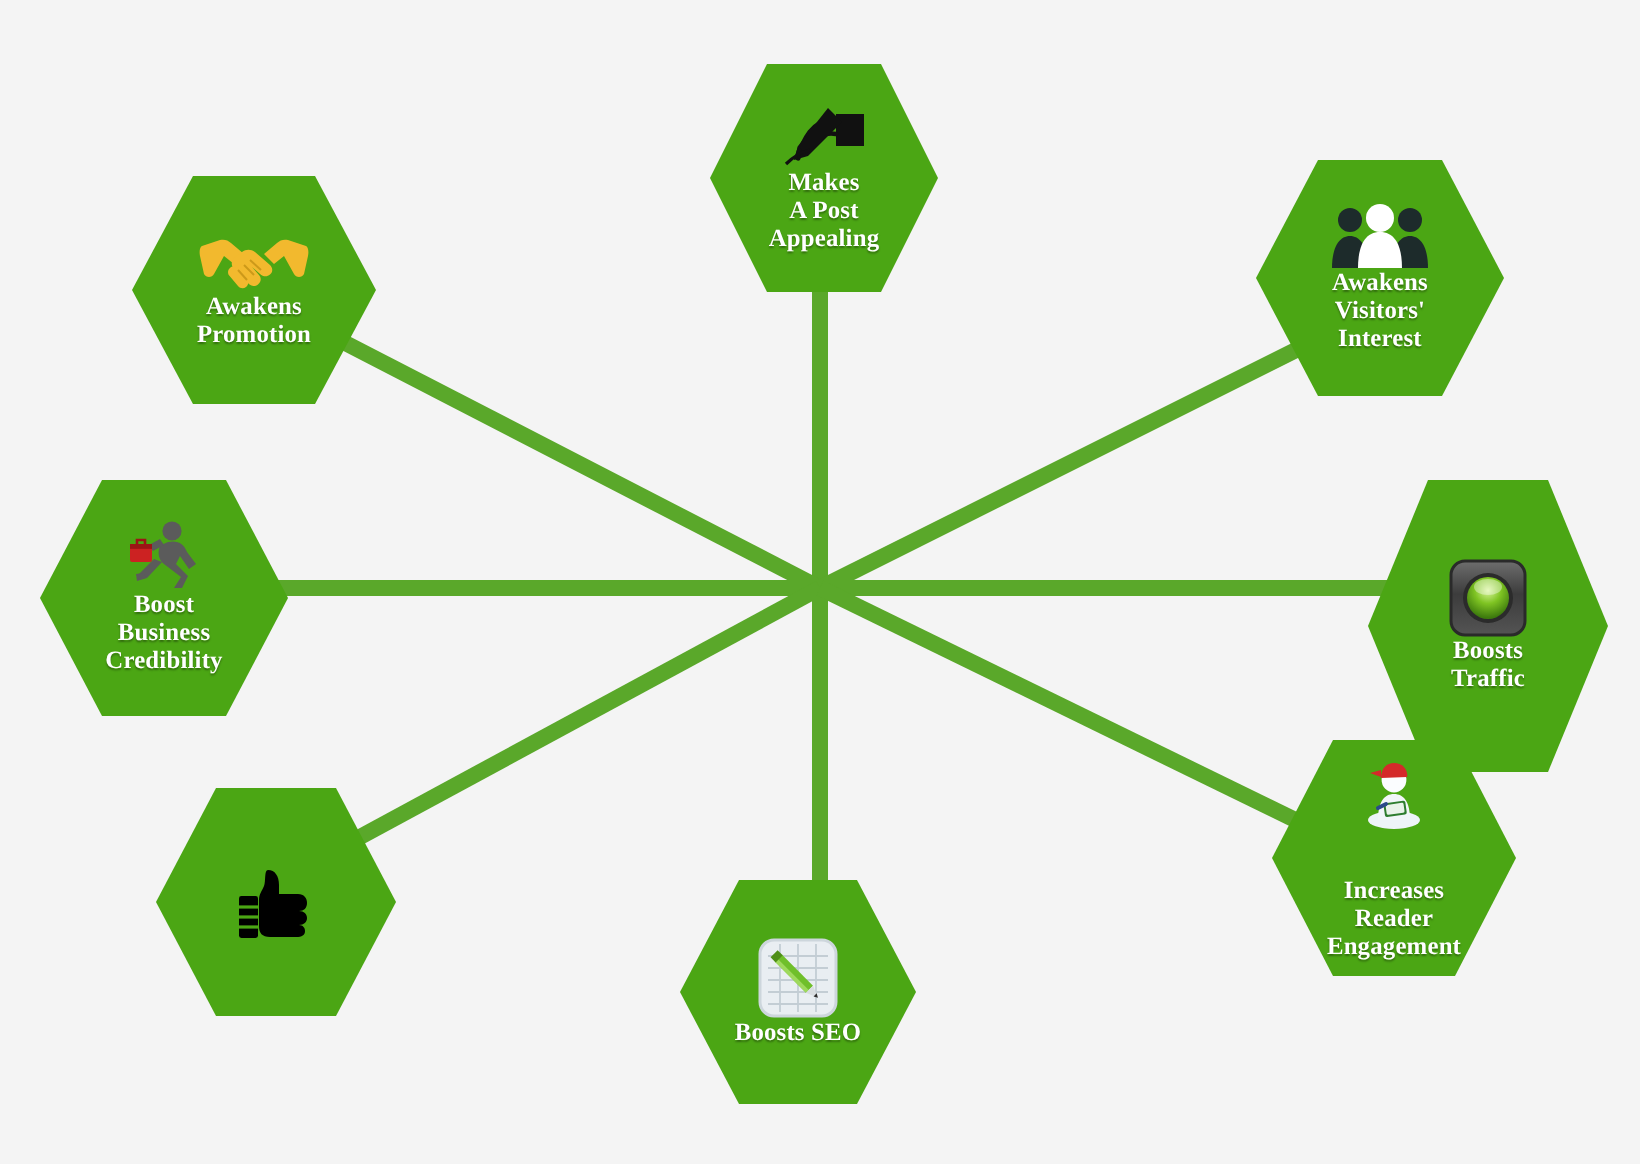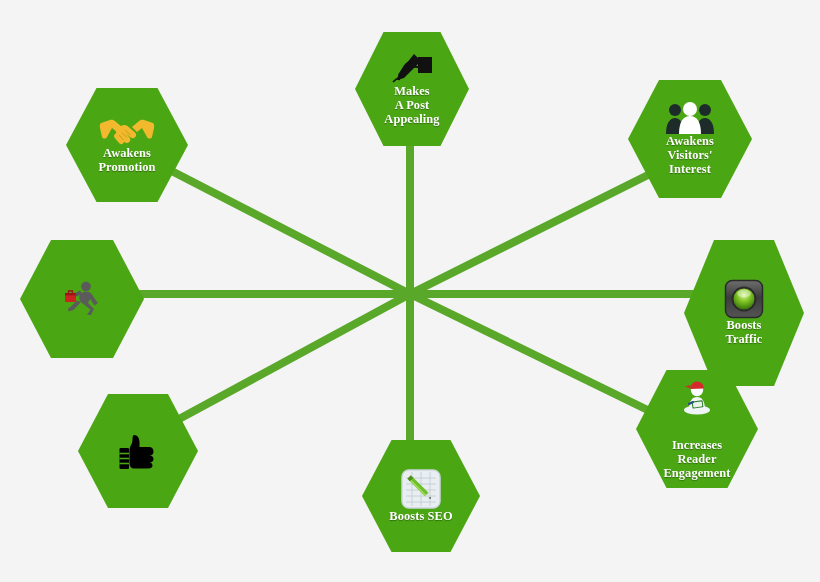--- a/index.html
+++ b/index.html
@@ -57,21 +57,21 @@
   .n-center { left: 352px; top: 238px; width: 112px; height: 112px; }
   .n-center .label { font-size: 13.5px; }
   .n-center .icon { margin-bottom: 1px; }
 
   .n-top { left: 355px; top: 32px; width: 114px; height: 114px; }
   .n-topleft { left: 66px; top: 88px; width: 122px; height: 114px; }
   .n-topright { left: 628px; top: 80px; width: 124px; height: 118px; }
   .n-left { left: 20px; top: 240px; width: 124px; height: 118px; }
   .n-right { left: 684px; top: 240px; width: 120px; height: 146px; }
   .n-bottomleft { left: 78px; top: 394px; width: 120px; height: 114px; }
-  .n-bottom { left: 362px; top: 440px; width: 118px; height: 112px; }
+  .n-bottom { left: 340px; top: 440px; width: 118px; height: 112px; }
   .n-bottomright { left: 636px; top: 370px; width: 122px; height: 118px; gap: 24px; }
 
   .node:not(.n-center) .label { font-size: 12.4px; }
   .n-bottomright .label { font-size: 12.2px; }
   .n-left .label { font-size: 12.2px; }
 
   .icon-svg { display: block; }
 </style>
 </head>
 <body>
@@ -219,20 +219,23 @@
           <path d="M24 11 C29 10 32 12 33.5 16 L38 22 L34.5 24.5 L30 18 L28 22 L34 28 L31 34 L27 34 L30.5 28.5 L22 22 C19 20 18.5 15 20.5 12.5 Z"></path>
           <path d="M21 21 L13.5 29 L9.5 27 L17 19.5 Z"></path>
           <path d="M13.5 29 L8.5 30.5 L8 27 L11.5 26.5 Z"></path>
           <path d="M22 12.5 L16.5 15.5 L14.5 12.5 L20 9.5 Z"></path>
         </g>
         <rect x="5" y="12" width="11" height="9" rx="1" fill="#cc2222"></rect>
         <rect x="5" y="12" width="11" height="2.4" fill="#9c1515"></rect>
         <path d="M8.5 12 L8.5 10 L12.5 10 L12.5 12" stroke="#9c1515" stroke-width="1.3" fill="none"></path>
       </svg>
     </span>
+    <span class="label">Boost
+Business
+Credibility</span>
   </div>
 
   <div class="node n-topleft">
     <span class="icon">
       <svg class="icon-svg" width="56" height="32" viewBox="0 0 56 32">
         <g fill="#f2b92e">
           <path d="M2 8 L11 5 C13 4.5 15 5 16.5 6.5 L23 12 L18 17 L13 13 L8 22 C7 24 4 24 3 22 L1 13 C0.5 10.5 1 8.5 2 8 Z"></path>
           <path d="M54 8 L45 5 C43 4.5 41 5 39.5 6.5 L33 12 L38 17 L43 13 L48 22 C49 24 52 24 53 22 L55 13 C55.5 10.5 55 8.5 54 8 Z"></path>
           <path d="M22 11 C24 9.5 26.5 9.5 28.5 11 L36 17.5 C37.5 19 37.5 21 36 22.3 C34.5 23.6 32.5 23.4 31 22 L27 18.5 L30.5 22.5 C31.8 24 31.6 26 30 27.2 C28.5 28.4 26.5 28.2 25.2 26.8 L18 19.5 C16.5 18 16.5 15.5 18 14 Z"></path>
           <path d="M16 19 C17 18 18.8 18 19.8 19.2 L24.5 24.5 C25.5 25.8 25.3 27.5 24 28.5 C22.8 29.5 21 29.3 20 28 L15.6 22.8 C14.7 21.6 14.9 19.9 16 19 Z"></path>

